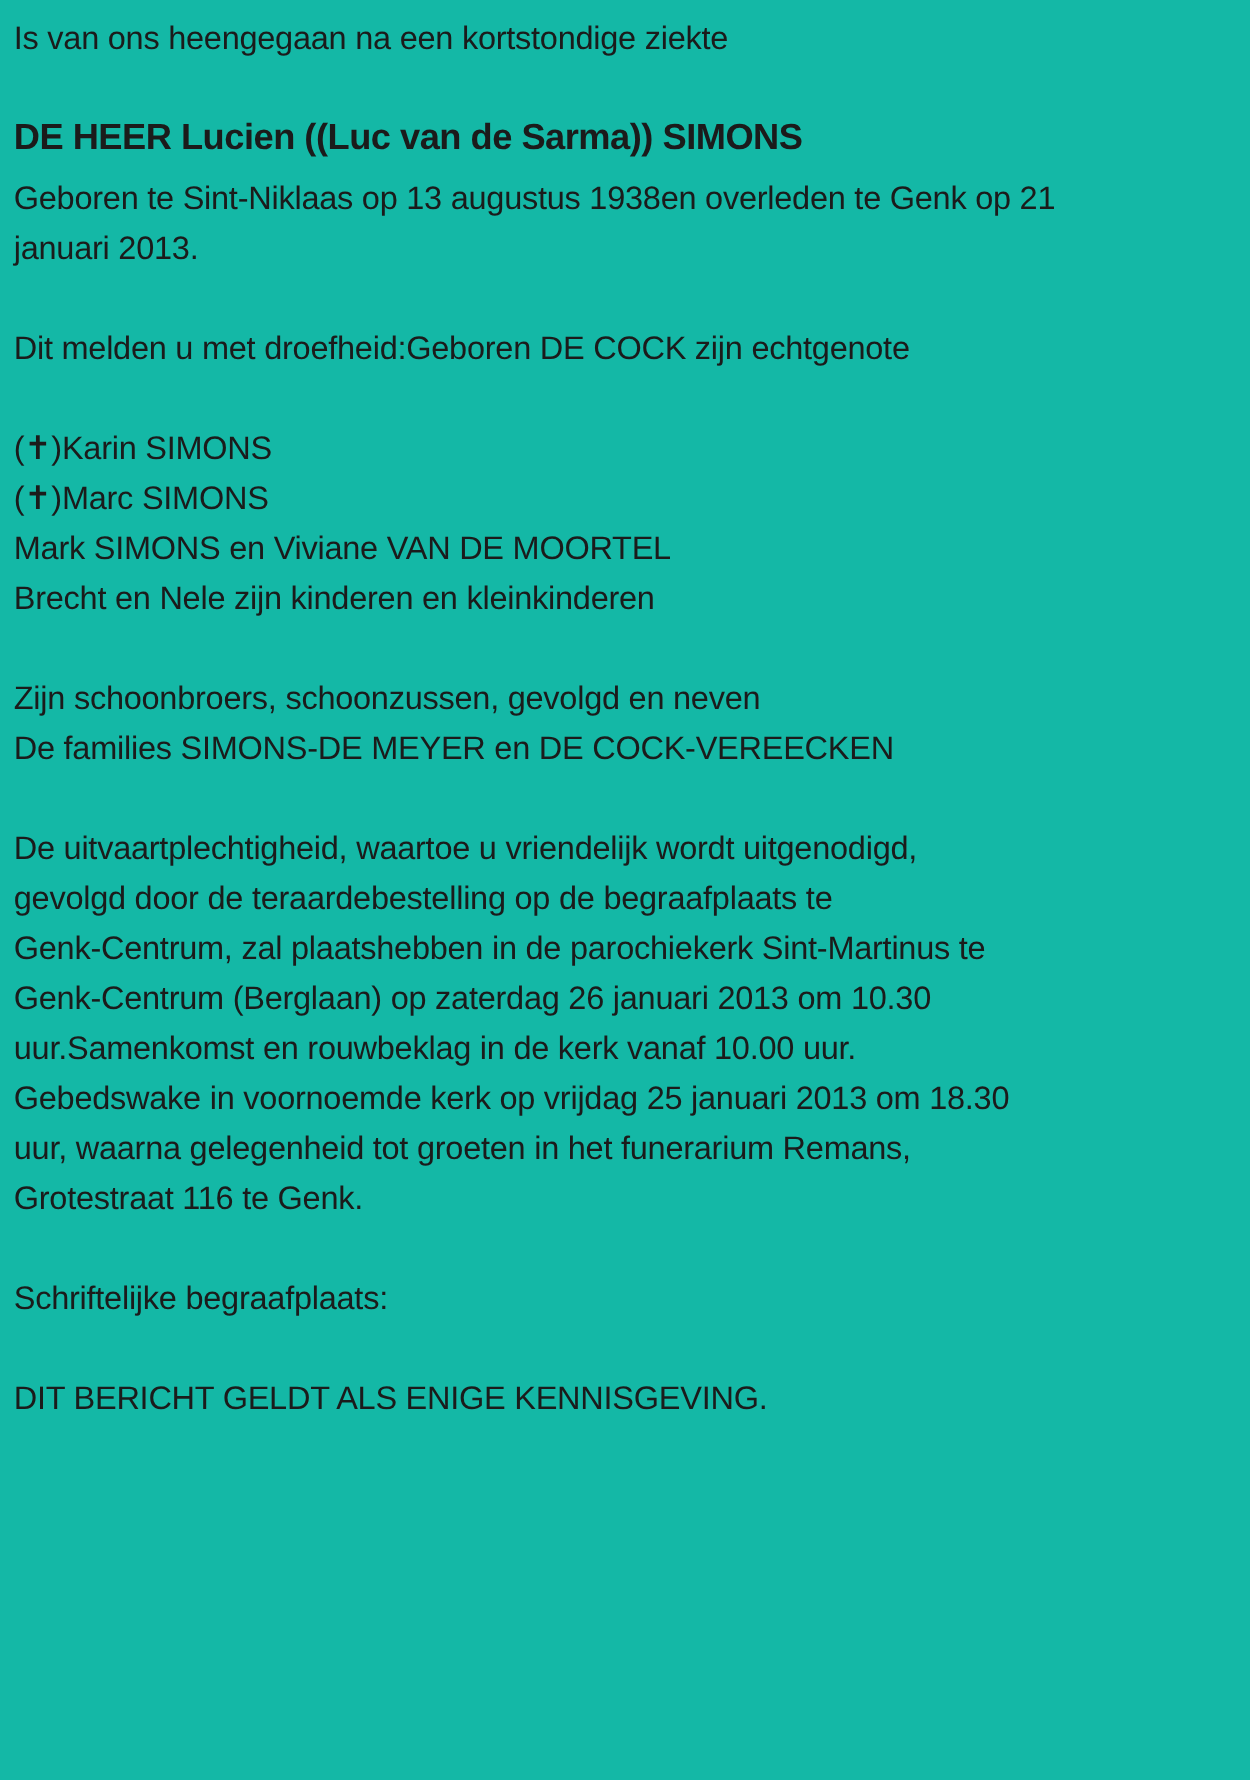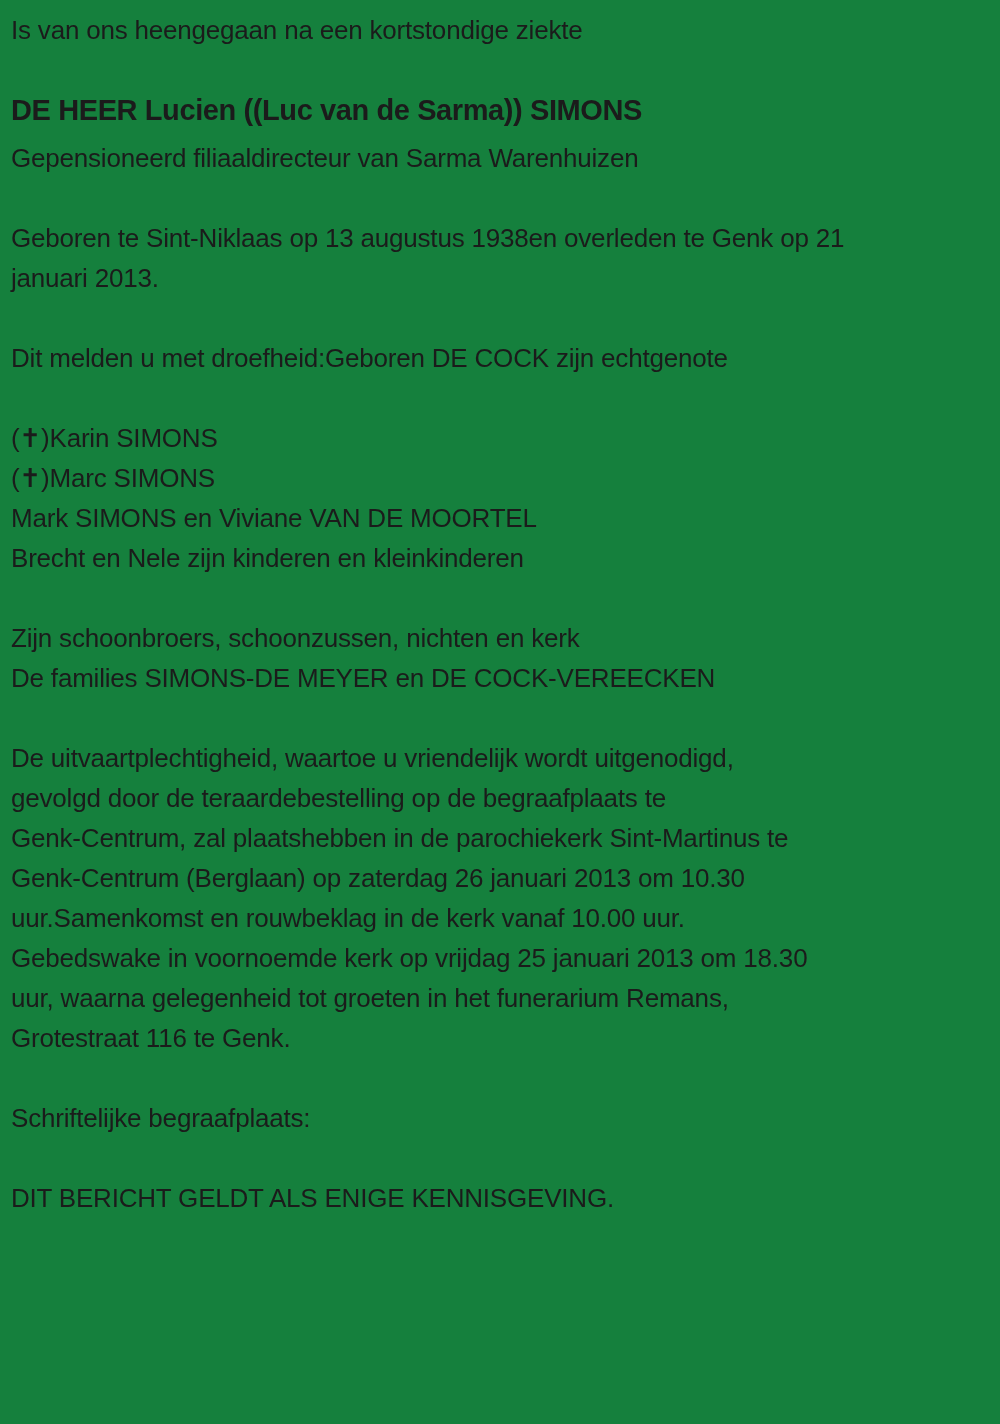--- a/index.html
+++ b/index.html
@@ -12,21 +12,21 @@
     height: 1424px;
     overflow: hidden;
     font-family: "Liberation Sans", "DejaVu Sans", sans-serif;
     color: #1b1b1b;
   }
   .page {
     box-sizing: border-box;
     width: 1000px;
     height: 1424px;
     padding: 10px 20px 0 11px;
-    background: #15803d;
+    background: #14b8a6;
   }
   .block {
     margin: 0 0 40px 0;
     font-size: 26px;
     line-height: 40px;
     font-weight: 400;
     white-space: pre-line;
     letter-spacing: -0.2px;
   }
   .intro {
@@ -49,33 +49,32 @@
 </style>
 </head>
 <body>
 
 <div class="page">
   <p class="block intro">Is van ons heengegaan na een kortstondige ziekte</p>
 
   <h1 class="deceased-title">DE HEER Lucien ((Luc van de Sarma)) SIMONS</h1>
 
 
-  <p class="block">Gepensioneerd filiaaldirecteur van Sarma Warenhuizen</p>
 
   <p class="block">Geboren te Sint-Niklaas op 13 augustus 1938en overleden te Genk op 21
 januari 2013.</p>
 
   <p class="block">Dit melden u met droefheid:Geboren DE COCK zijn echtgenote</p>
 
   <p class="block">(✝)Karin SIMONS
 (✝)Marc SIMONS
 Mark SIMONS en Viviane VAN DE MOORTEL
 Brecht en Nele zijn kinderen en kleinkinderen</p>
 
-  <p class="block">Zijn schoonbroers, schoonzussen, nichten en kerk
+  <p class="block">Zijn schoonbroers, schoonzussen, gevolgd en neven
 De families SIMONS-DE MEYER en DE COCK-VEREECKEN</p>
 
   <p class="block">De uitvaartplechtigheid, waartoe u vriendelijk wordt uitgenodigd,
 gevolgd door de teraardebestelling op de begraafplaats te
 Genk-Centrum, zal plaatshebben in de parochiekerk Sint-Martinus te
 Genk-Centrum (Berglaan) op zaterdag 26 januari 2013 om 10.30
 uur.Samenkomst en rouwbeklag in de kerk vanaf 10.00 uur.
 Gebedswake in voornoemde kerk op vrijdag 25 januari 2013 om 18.30
 uur, waarna gelegenheid tot groeten in het funerarium Remans,
 Grotestraat 116 te Genk.</p>

